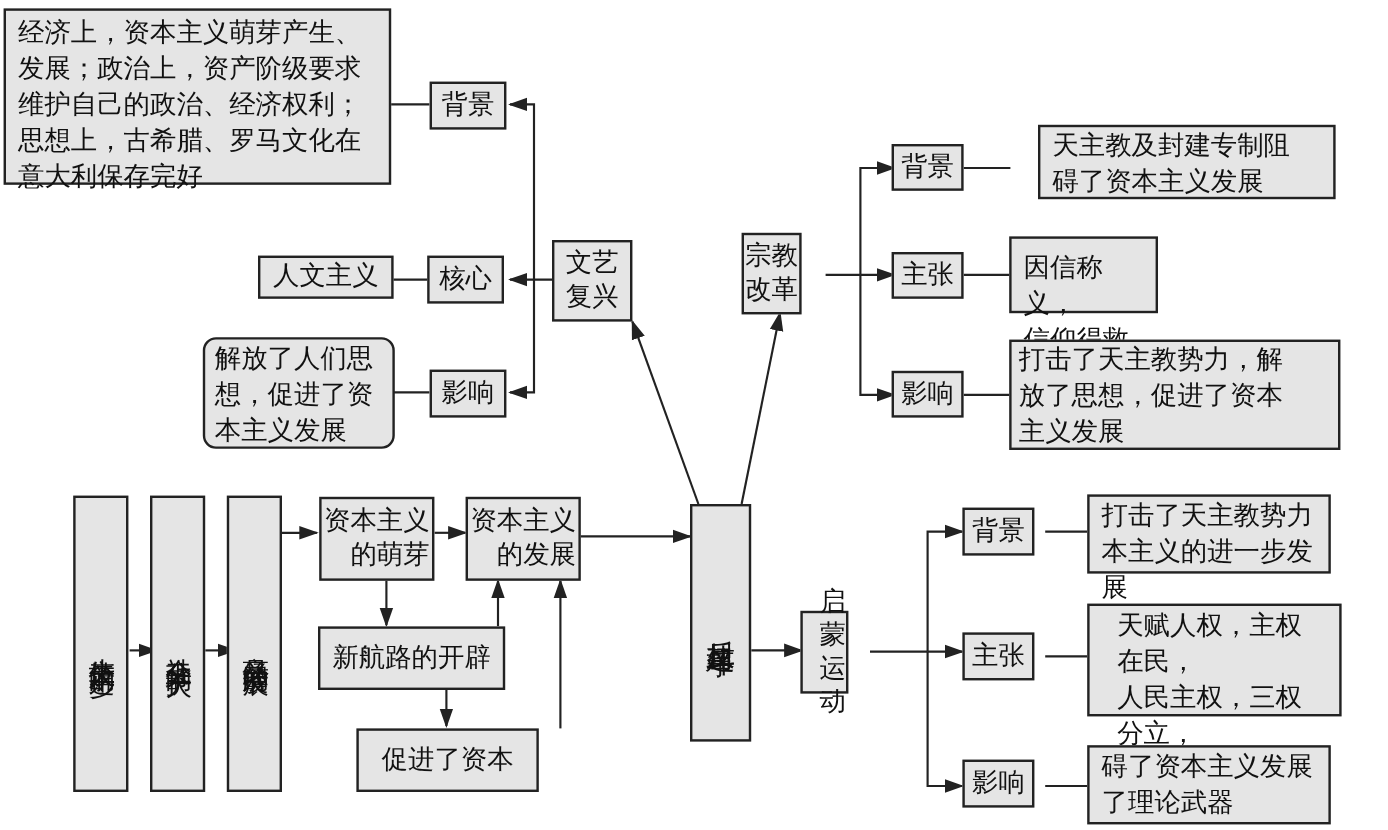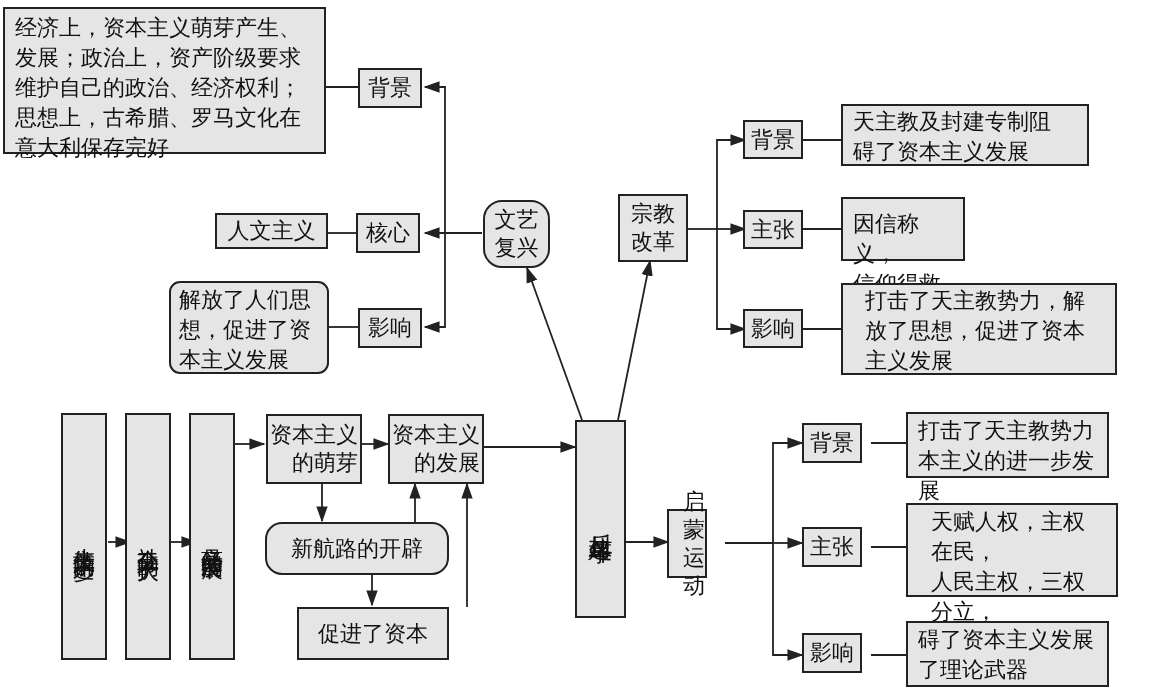--- a/index.html
+++ b/index.html
@@ -67,44 +67,44 @@
 维护自己的政治、经济权利；
 思想上，古希腊、罗马文化在
 意大利保存完好</div>
 <div class="box c" style="left:358px;top:68px;width:64px;height:40px;">背景</div>
 <div class="box c" style="left:215px;top:213px;width:113px;height:36px;">人文主义</div>
 <div class="box c" style="left:356px;top:213px;width:64px;height:40px;">核心</div>
 <div class="box txt" style="left:169px;top:281px;width:160px;height:93px;padding:2px 8px;border-radius:11px;">解放了人们思
 想，促进了资
 本主义发展</div>
 <div class="box c" style="left:358px;top:308px;width:64px;height:40px;">影响</div>
-<div class="box c" style="left:483px;top:200px;width:67px;height:68px;white-space:pre-line;line-height:28px;border-radius:19px;">文艺
+<div class="box c" style="left:460px;top:200px;width:67px;height:68px;white-space:pre-line;line-height:28px;">文艺
 复兴</div>
 
-<div class="box c" style="left:618px;top:194px;width:70px;height:68px;white-space:pre-line;line-height:28px;">宗教
+<div class="box c" style="left:618px;top:194px;width:50px;height:68px;white-space:pre-line;line-height:28px;">宗教
 改革</div>
 <div class="box c" style="left:743px;top:120px;width:60px;height:39px;">背景</div>
-<div class="box txt" style="left:841px;top:104px;width:248px;height:62px;padding:1px 10px;">天主教及封建专制阻
+<div class="box txt" style="left:865px;top:104px;width:248px;height:62px;padding:1px 10px;">天主教及封建专制阻
 碍了资本主义发展</div>
 <div class="box c" style="left:743px;top:210px;width:60px;height:39px;">主张</div>
 <div class="box txt" style="left:841px;top:197px;width:124px;height:64px;padding:10px 10px;">因信称义，
 信仰得救</div>
 <div class="box c" style="left:743px;top:309px;width:60px;height:39px;">影响</div>
-<div class="box txt" style="left:841px;top:283px;width:276px;height:92px;padding:1px 22px;">打击了天主教势力，解
+<div class="box txt" style="left:841px;top:283px;width:276px;height:92px;padding:1px 6px;">打击了天主教势力，解
 放了思想，促进了资本
 主义发展</div>
 
 <div class="box vert" style="left:61px;top:413px;width:46px;height:247px;">生产技术的进步</div>
 <div class="box vert" style="left:125px;top:413px;width:46px;height:247px;">社会分工的扩大</div>
 <div class="box vert" style="left:189px;top:413px;width:46px;height:247px;">商品经济的发展</div>
 <div class="box c" style="left:266px;top:414px;width:96px;height:70px;white-space:pre-line;line-height:28px;">资本主义
 的萌芽</div>
 <div class="box c" style="left:388px;top:414px;width:96px;height:70px;white-space:pre-line;line-height:28px;">资本主义
 的发展</div>
-<div class="box c" style="left:265px;top:522px;width:184px;height:53px;border-radius:17px;">新航路的开辟</div>
+<div class="box c" style="left:265px;top:522px;width:156px;height:53px;">新航路的开辟</div>
 <div class="box c" style="left:297px;top:607px;width:152px;height:53px;">促进了资本</div>
 
 <div class="box vert" style="left:575px;top:420px;width:51px;height:198px;font-size:24px;">反封建斗争</div>
 
 <div class="box c" style="left:667px;top:509px;width:40px;height:69px;white-space:pre-line;line-height:28px;">启蒙
 运动</div>
 <div class="box c" style="left:802px;top:423px;width:60px;height:40px;">背景</div>
 <div class="box txt" style="left:906px;top:412px;width:203px;height:66px;padding:2px 10px;">打击了天主教势力
 本主义的进一步发展</div>
 <div class="box c" style="left:802px;top:527px;width:60px;height:40px;">主张</div>

